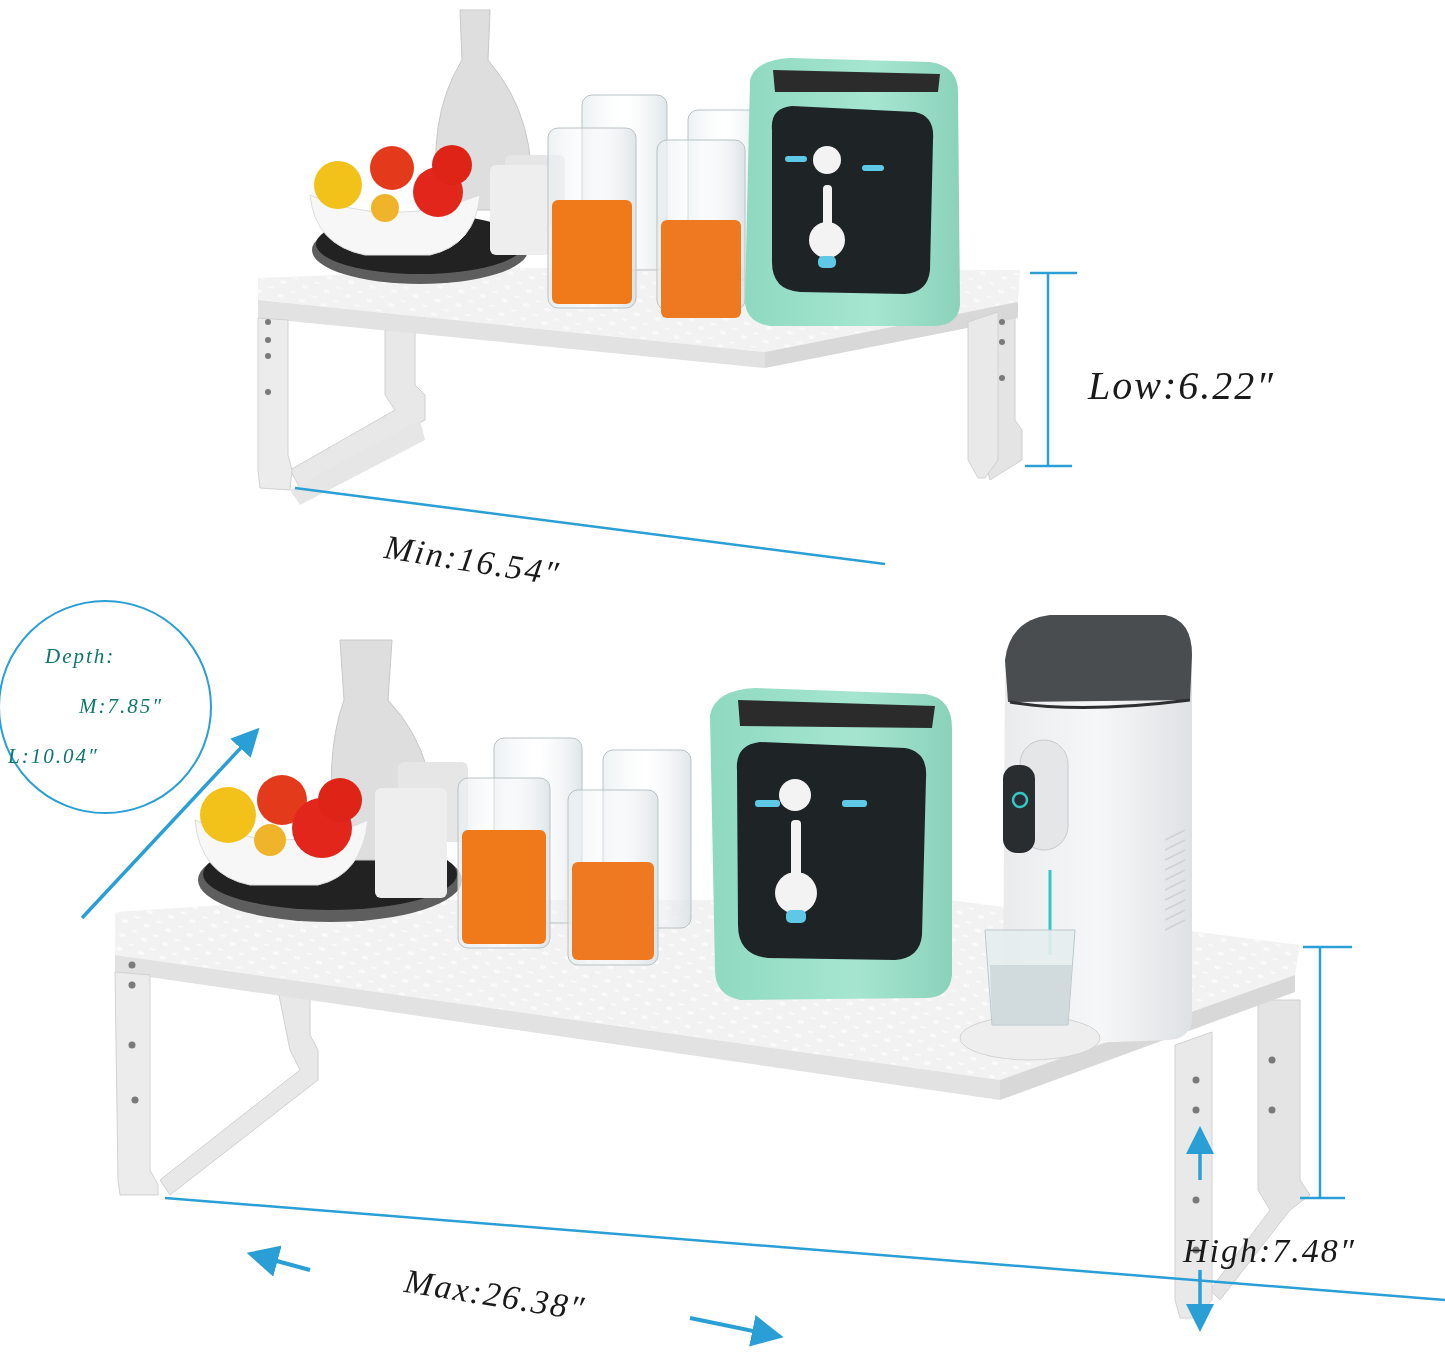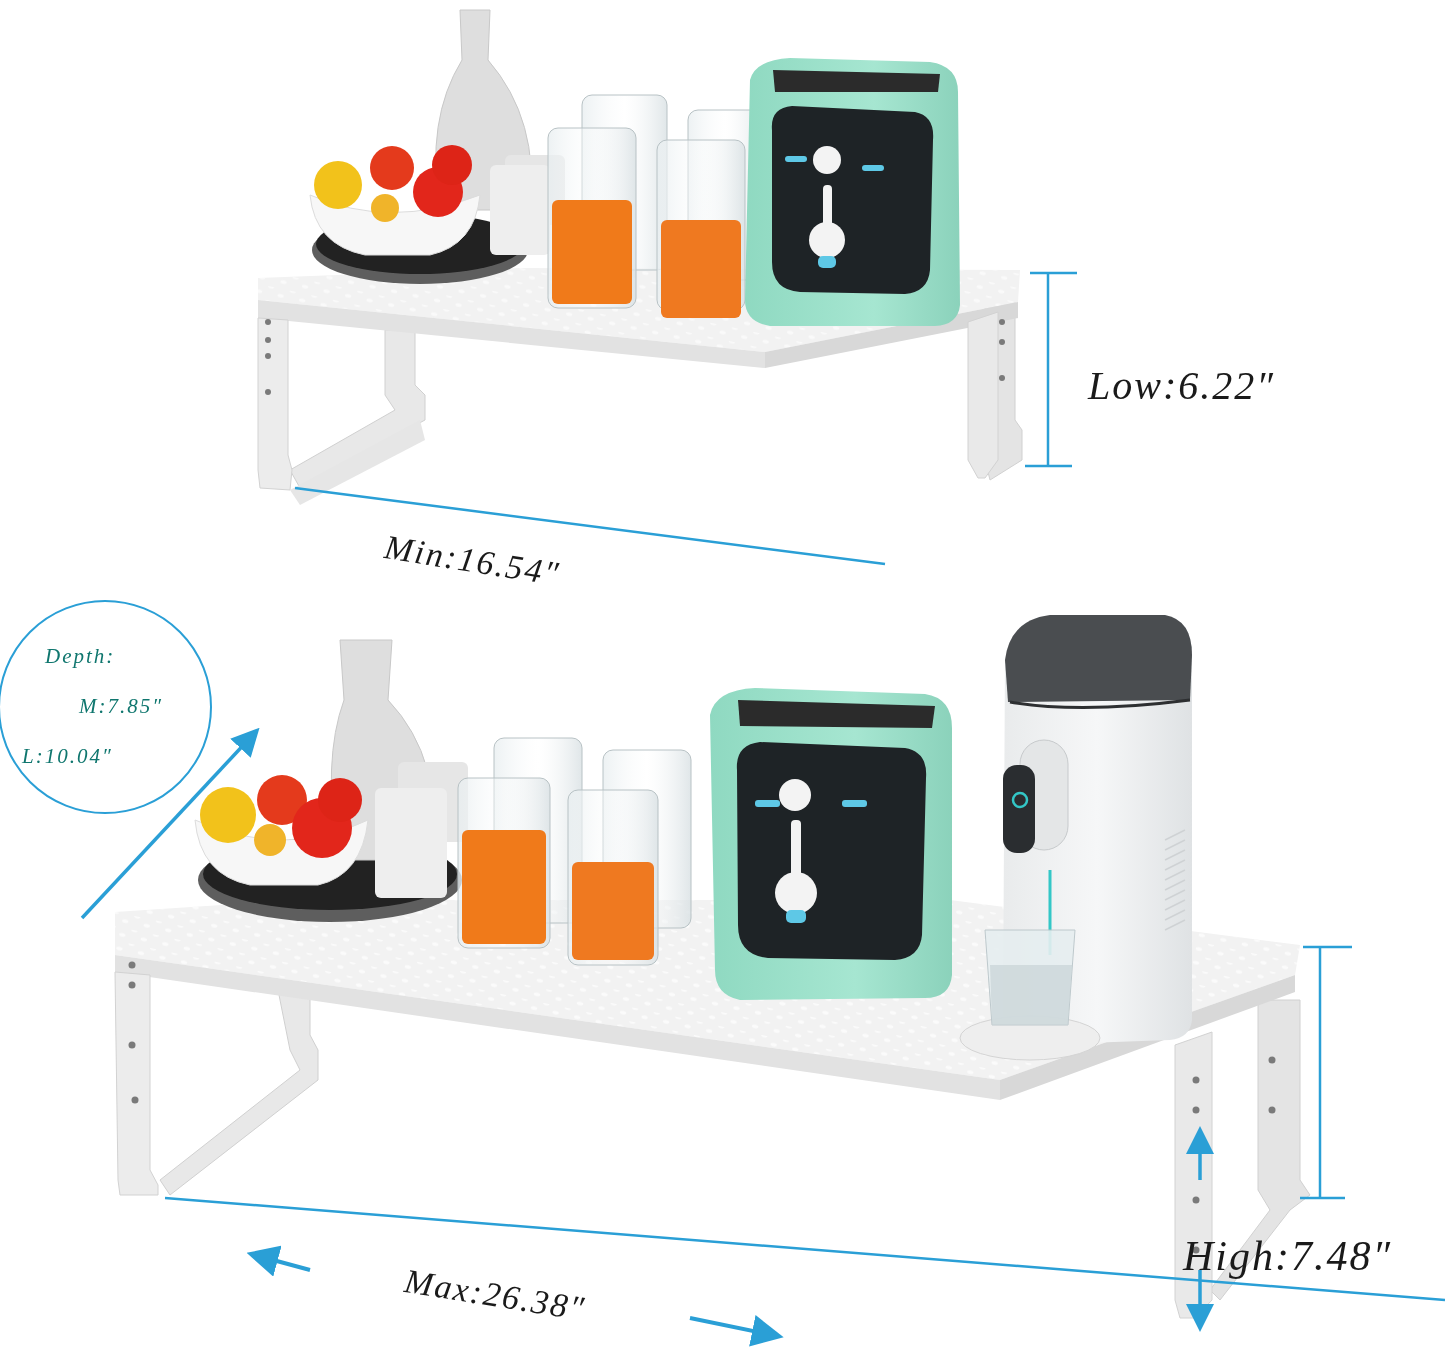--- a/index.html
+++ b/index.html
@@ -1,27 +1,27 @@
 <!DOCTYPE html>
 <html><head>
 <meta charset="utf-8">
 <style>
   html, body { margin:0; padding:0; background:#ffffff; }
   body { width:1445px; height:1357px; position:relative; overflow:hidden; font-family:"DejaVu Serif", "Liberation Serif", serif; }
   #stage { position:absolute; left:0; top:0; width:1445px; height:1357px; }
   .dim-label { position:absolute; font-family:"Liberation Serif", "DejaVu Serif", serif; font-style:italic; color:#1a1a1a; letter-spacing:2px; white-space:nowrap; transform-origin:left center; }
   #label-low { left:1088px; top:362px; font-size:40px; }
   #label-min { left:385px; top:528px; font-size:34px; transform:rotate(9deg); }
-  #label-high { left:1183px; top:1232px; font-size:42px; }
+  #label-high { left:1183px; top:1232px; font-size:34px; }
   #label-max { left:405px; top:1262px; font-size:34px; transform:rotate(9deg); }
   #depth-badge { position:absolute; left:-2px; top:600px; width:214px; height:214px; border:2.5px solid #2a9fd6; border-radius:50%; box-sizing:border-box; }
   .depth-line { position:absolute; font-family:"Liberation Serif", "DejaVu Serif", serif; font-style:italic; color:#0f766e; font-size:21px; letter-spacing:2px; white-space:nowrap; }
   #depth-title { left:45px; top:42px; }
   #depth-m { left:35px; top:92px;margin-left:44px; }
-  #depth-l { left:22px; top:142px;font-style:italic; }
+  #depth-l { left:8px; top:142px;font-style:italic; }
 </style>
 </head>
 <body>
 
 <div id="stage">
 <svg width="1445" height="1357" viewBox="0 0 1445 1357" xmlns="http://www.w3.org/2000/svg">
   <defs>
     <pattern id="holes" width="22" height="14" patternUnits="userSpaceOnUse" patternTransform="rotate(12)">
       <ellipse cx="6" cy="7" rx="3.2" ry="1.8" fill="#ffffff"></ellipse>
       <ellipse cx="17" cy="0" rx="3.2" ry="1.8" fill="#ffffff"></ellipse>

